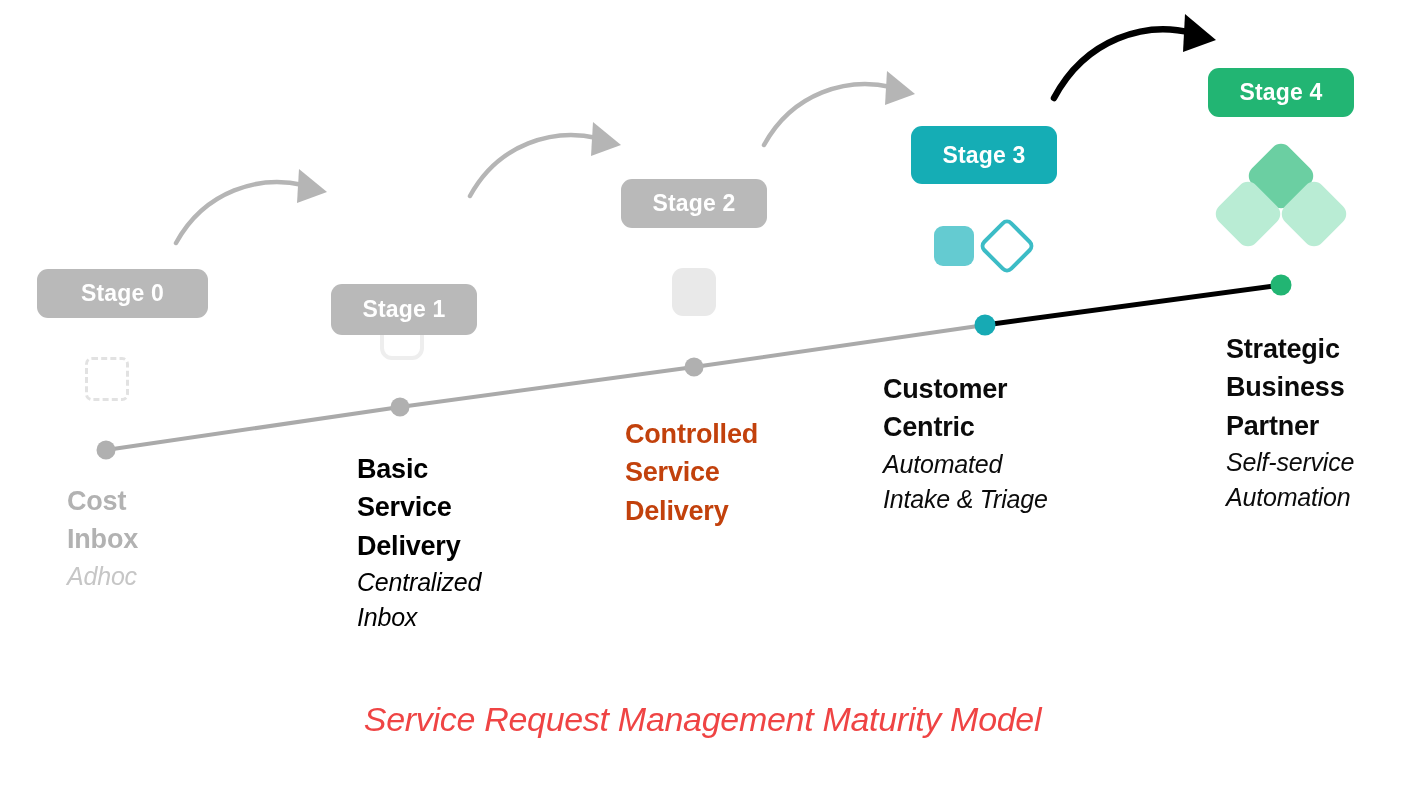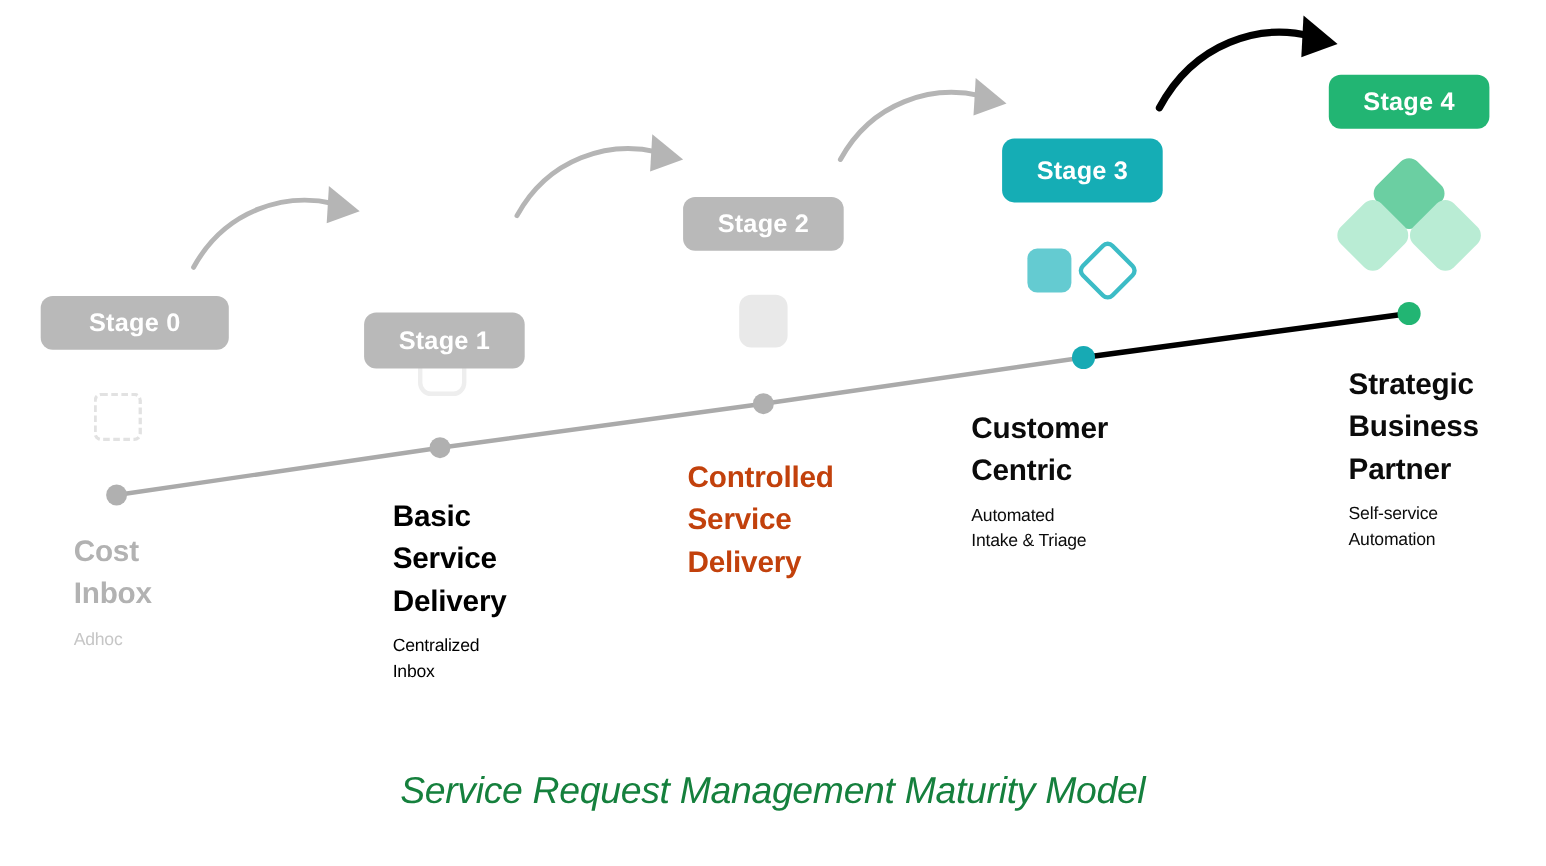--- a/index.html
+++ b/index.html
@@ -97,37 +97,38 @@
     z-index: 3;
   }
   .stage-title {
     font-size: 27px;
     font-weight: bold;
     line-height: 1.42;
     white-space: pre-line;
     letter-spacing: -0.2px;
   }
   .stage-sub {
-    font-size: 16px;
+    font-size: 25px;
+    font-style: italic;
     line-height: 1.42;
     white-space: pre-line;
-    margin-top: 12px;
+    margin-top: 0;
     letter-spacing: -0.2px;
   }
 
   
   #caption {
     position: absolute;
     left: 0;
     top: 700px;
     width: 1405px;
     text-align: center;
     font-size: 34px;
     font-style: italic;
-    color: #15803d;
+    color: #ef4444;
     letter-spacing: -0.3px;
     z-index: 3;
   }
 </style>
 </head>
 <body>
 
 <div id="canvas">
 
   <svg id="arrows-layer" viewBox="0 0 1405 787">

